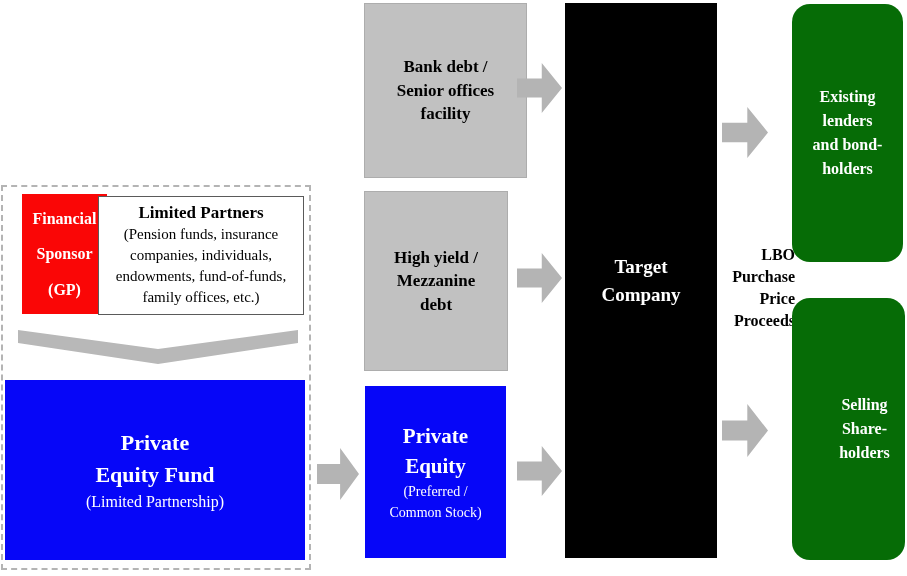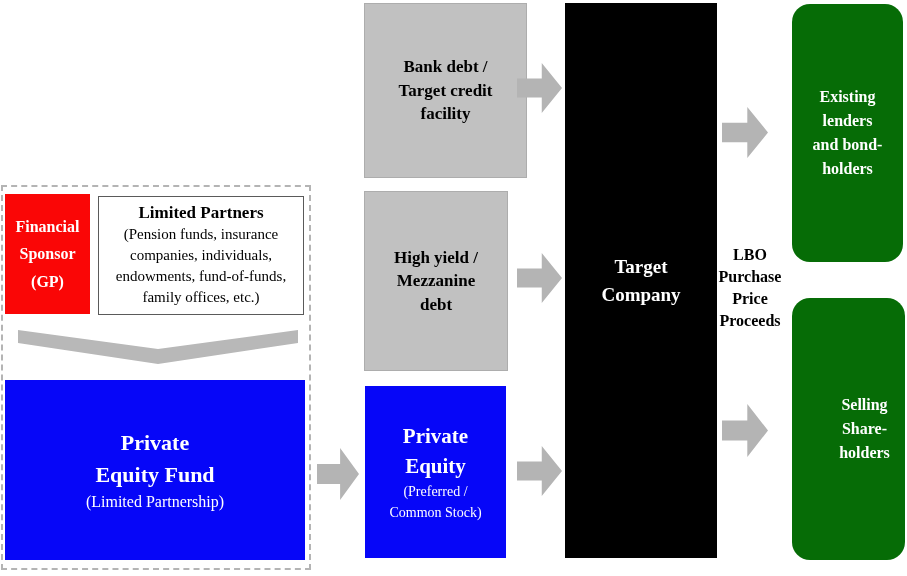--- a/index.html
+++ b/index.html
@@ -26,27 +26,28 @@
   }
   
   .dashed-group {
     position: absolute;
     left: 1px; top: 185px;
     width: 310px; height: 385px;
     border: 2px dashed #b4b4b4;
     box-sizing: border-box;
   }
   .sponsor-box {
-    left: 5px; top: 194px;
+    left: 22px; top: 194px;
     width: 85px; height: 120px;
     background: #fa0606;
     color: #ffffff;
     font-weight: bold;
     font-size: 16px;
     line-height: 1.72;
+    gap: 8px;
   }
   .lp-box {
     left: 98px; top: 196px;
     width: 206px; height: 119px;
     background: #ffffff;
     border: 1px solid #5a5a5a;
     color: #000000;
     padding: 9px 4px;
   }
   .lp-title {
@@ -124,21 +125,21 @@
     font-weight: bold;
     font-size: 16px;
     line-height: 1.5;
   }
   .green-top    { left: 792px; top: 4px;   width: 111px; height: 258px; }
   .green-bottom { left: 792px; top: 298px; width: 113px; height: 262px; padding-left: 32px; }
   .lbo-label {
     position: absolute;
     left: 705px; top: 244px;
     width: 90px;
-    text-align: center;
+    text-align: right;
     color: #000000;
     font-weight: bold;
     font-size: 16px;
     line-height: 1.38;
   }
   
   .arrow-right {
     position: absolute;
     background: #b4b4b4;
     clip-path: polygon(0 31%, 55% 31%, 55% 0, 100% 50%, 55% 100%, 55% 69%, 0 69%);
@@ -171,21 +172,21 @@
   <div class="chevron-down"></div>
 
   <div class="box pe-fund-box">
     <div class="pe-fund-title">Private</div>
     <div class="pe-fund-title">Equity Fund</div>
     <div class="pe-fund-sub">(Limited Partnership)</div>
   </div>
 
   <div class="box gray-box bank-box">
     <div>Bank debt /</div>
-    <div>Target credit</div>
+    <div>Senior offices</div>
     <div>facility</div>
   </div>
 
   <div class="box gray-box hy-box">
     <div>High yield /</div>
     <div>Mezzanine</div>
     <div>debt</div>
   </div>
 
   <div class="box pe-mid-box">

